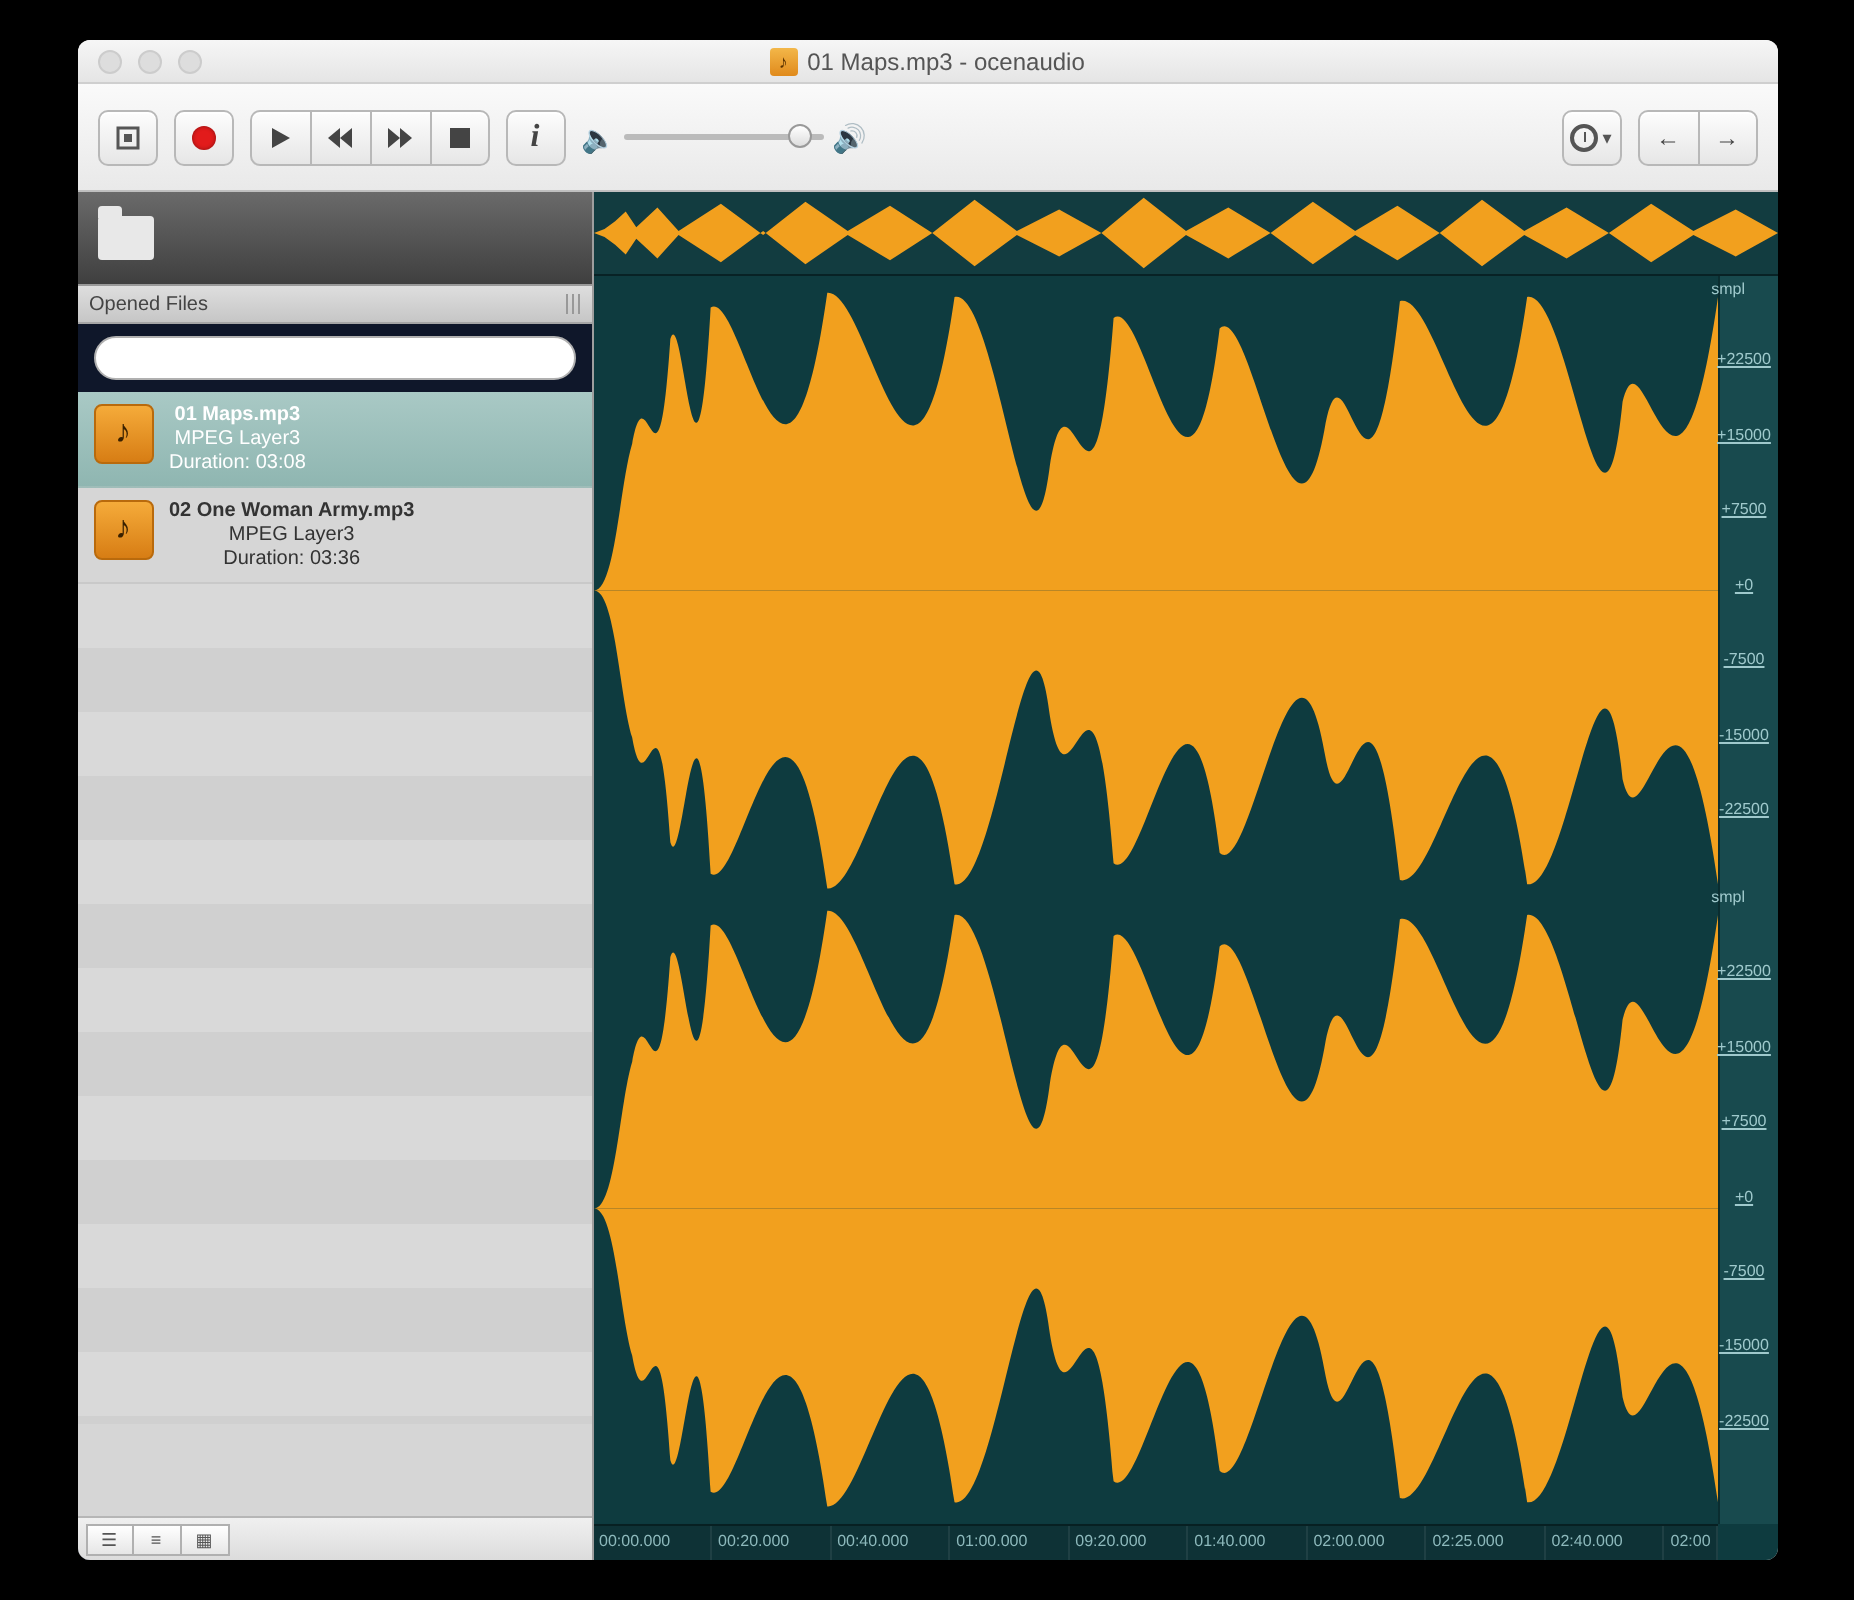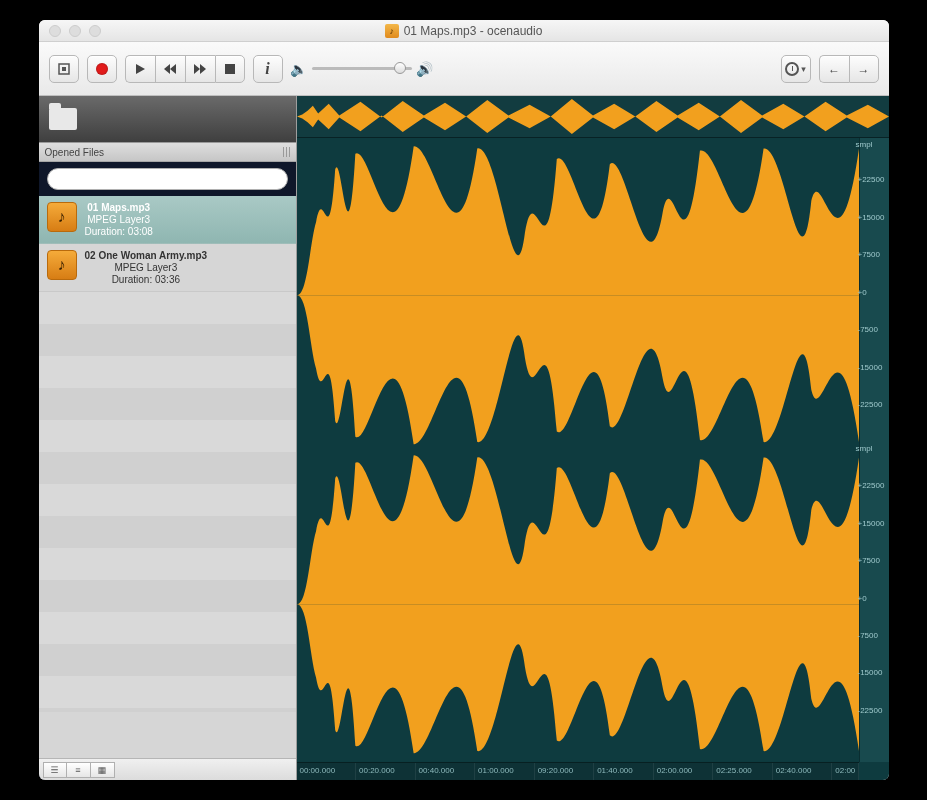--- a/index.html
+++ b/index.html
@@ -150,21 +150,21 @@
 .vbtn{width:24px;height:16px;border:1px solid #b0b0b0;background:linear-gradient(#fff,#e6e6e6);display:flex;align-items:center;justify-content:center;font-size:9px;color:#555;}
 .vbtn+.vbtn{border-left:none;}
 
 .wave-pane{flex:1; background:#0e3b3f; position:relative; display:flex; flex-direction:column;}
 .overview{height:42px;background:#123c40;border-bottom:1px solid #082225;position:relative;overflow:hidden;}
 .wave-body{flex:1; position:relative; overflow:hidden;}
 .channel{position:absolute;left:0;right:30px;}
 .ch1{top:0;height:49%;}
 .ch2{bottom:18px;height:49%;}
 .amp-scale{position:absolute;right:0;top:0;bottom:18px;width:30px;background:#184a4e;border-left:1px solid #0a2d30;}
-.amp-scale .tick{position:absolute;right:2px;font-size:8px;color:#9fc9cc;text-align:left;width:100%;}
+.amp-scale .tick{position:absolute;right:2px;font-size:8px;color:#9fc9cc;text-align:center;width:100%;text-decoration:underline;}
 .amp-scale .unit{position:absolute;right:16px;font-size:8px;color:#9fc9cc;}
 .timeline{position:absolute;left:0;right:30px;bottom:0;height:18px;background:#0e3236;border-top:1px solid #072022;display:flex;}
 .timeline .tcell{flex:1;color:#8db9bc;font-size:8px;border-right:1px solid rgba(255,255,255,0.07);padding:3px 0 16px 3px;}
 .zoom-corner{position:absolute;top:6px;right:6px;color:#bcdfe1;font-size:16px;}
 svg.wave{width:100%;height:100%;display:block;}
 .wave path{fill:#f2a01e;}
 .ov-wave path{fill:#f2a01e;}
 .speaker-icon{font-size:14px;}
 .clock-icon{display:inline-block;width:14px;height:14px;border:2px solid #555;border-radius:50%;position:relative;}
 .clock-icon:after{content:"";position:absolute;left:5px;top:2px;width:1px;height:5px;background:#555;}

